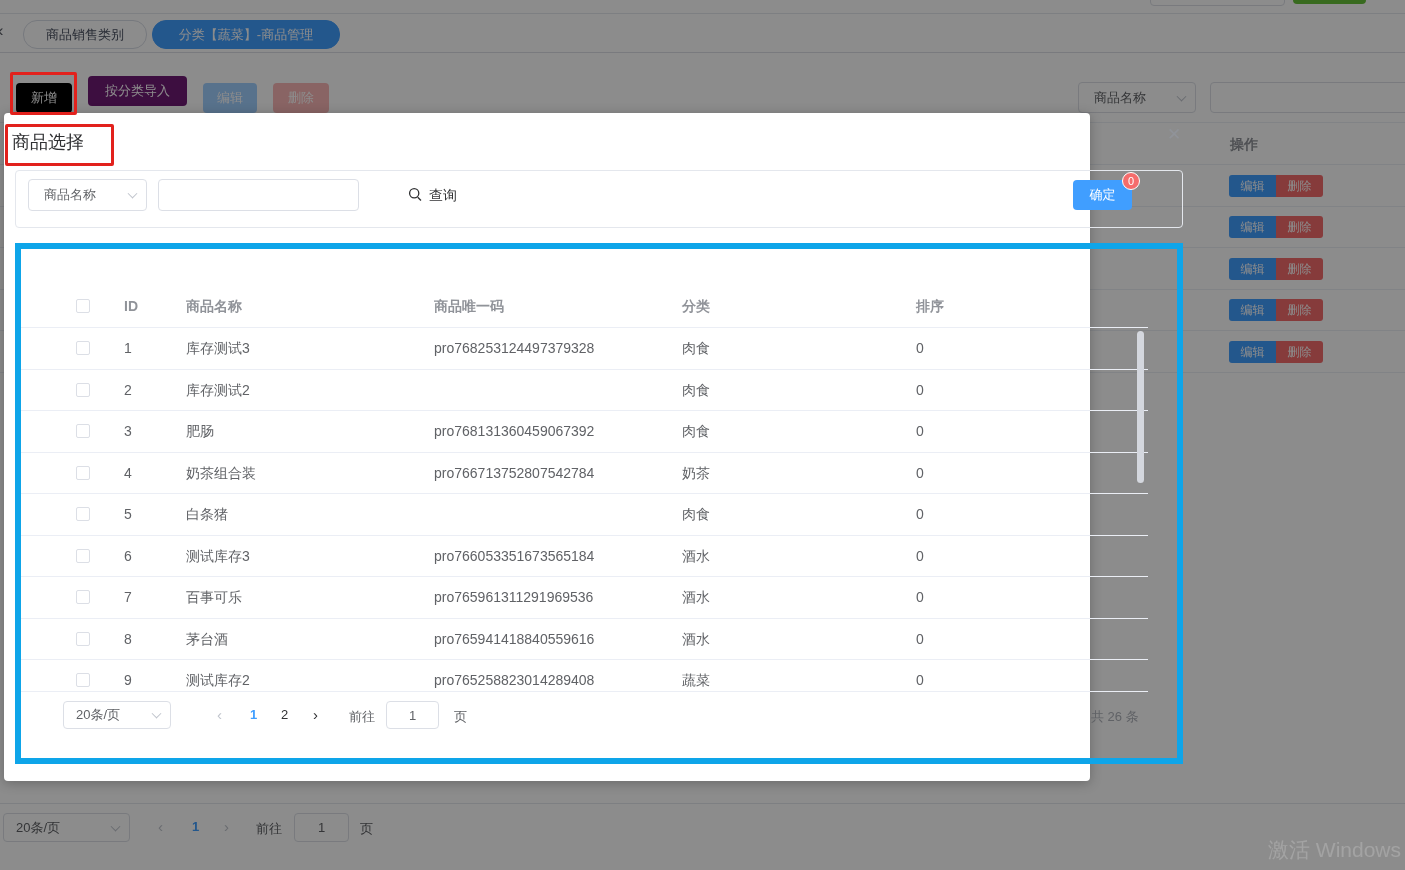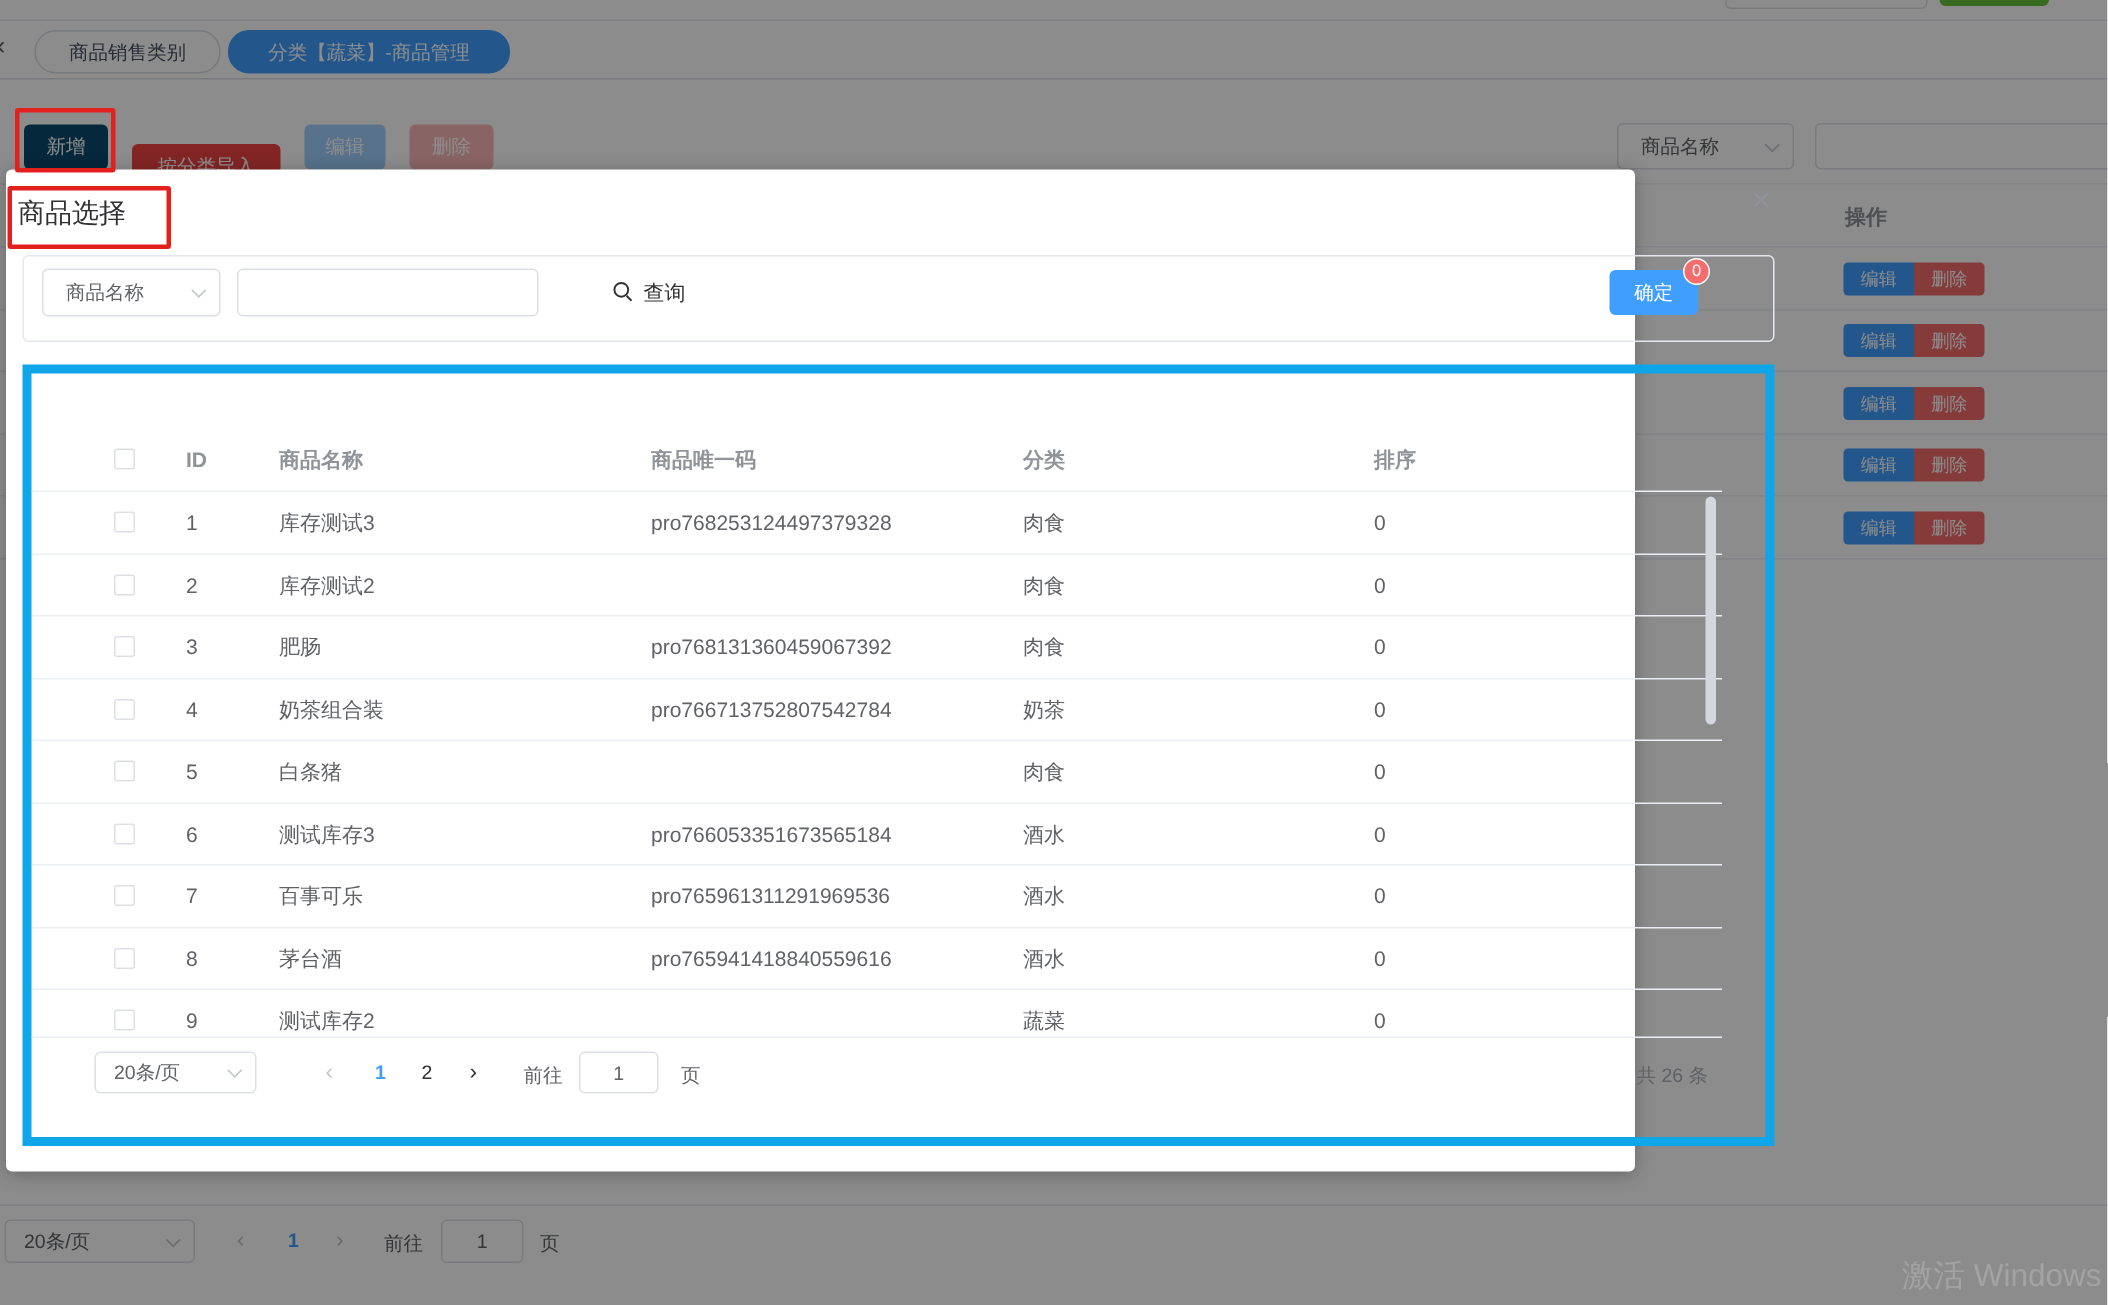--- a/index.html
+++ b/index.html
@@ -13,22 +13,22 @@
   .top-input { position:absolute; left:1150px; top:-26px; width:135px; height:32px; border:1px solid #dcdfe6; border-radius:4px; background:#fff; }
   .top-green-btn { position:absolute; left:1293px; top:-24px; width:73px; height:28px; border-radius:4px; background:#67C23A; }
 
   .tabbar { position:absolute; top:15px; left:0; right:0; height:38px; background:#fff; border-bottom:1px solid #dcdfe6; }
   .collapse { position:absolute; left:-6px; top:6px; font-size:17px; color:#5a5e66; }
   .tab { position:absolute; top:5px; height:29px; line-height:27px; font-size:13px; text-align:center; cursor:pointer;border-radius:14px; }
   .tab-0 { left:23px; width:124px; background:#fff; border:1px solid #d8dce5; color:#495060; }
   .tab-1 { left:152px; width:188px; background:#409EFF; color:#fff; border:1px solid #409EFF; }
 
   .btn { position:absolute; height:30px; border:none; border-radius:4px; color:#fff; font-size:13px; text-align:center; line-height:30px; cursor:pointer; font-family:inherit; }
-  .btn-add { left:16px; top:83px; width:56px; background:#0c4a6e; }
-  .btn-import { left:88px; top:96px; width:99px; background:#ef4444; }
+  .btn-add { left:16px; top:83px; width:56px; background:#000000; }
+  .btn-import { left:88px; top:76px; width:99px; background:#701a75; }
   .btn-edit-dis { left:203px; top:83px; width:54px; background:#a0cfff; }
   .btn-del-dis { left:273px; top:83px; width:56px; background:#fab6b6; }
 
   .selbox { border:1px solid #dcdfe6; border-radius:4px; background:#fff; font-size:13px; color:#606266; }
   .caret { position:absolute; right:10px; top:50%; width:7px; height:7px; border-right:1px solid #c0c4cc; border-bottom:1px solid #c0c4cc; transform:translateY(-70%) rotate(45deg); }
   .bg-select { left:1078px; top:82px; width:118px; height:31px; line-height:29px; padding-left:15px; position:absolute; }
   .bg-input { position:absolute; left:1210px; top:82px; width:220px; height:31px; border:1px solid #dcdfe6; border-radius:4px; background:#fff; }
 
   .bg-table { position:absolute; left:0; top:122px; right:0; height:250px; border-top:1px solid #ebeef5; background:#fff; }
   .bg-thead { position:absolute; left:0; top:0; right:0; height:42px; border-bottom:1px solid #ebeef5; }
@@ -240,20 +240,21 @@
           <span class="col-id">8</span>
           <span class="col-name">茅台酒</span>
           <span class="col-code">pro765941418840559616</span>
           <span class="col-cat">酒水</span>
           <span class="col-sort">0</span>
         </div>
         <div class="mrow">
           <span class="cb"></span>
           <span class="col-id">9</span>
           <span class="col-name">测试库存2</span>
+          <span class="col-code">pro765258823014289408</span>
           <span class="col-cat">蔬菜</span>
           <span class="col-sort">0</span>
         </div>
       </div>
     <div class="m-scrollthumb"></div>
 
     <div class="m-pager">
       <div class="selbox pager-select" style="left:42px; top:0; width:108px; height:28px; line-height:26px;">
         <span>20条/页</span>
         <i class="caret"></i>

